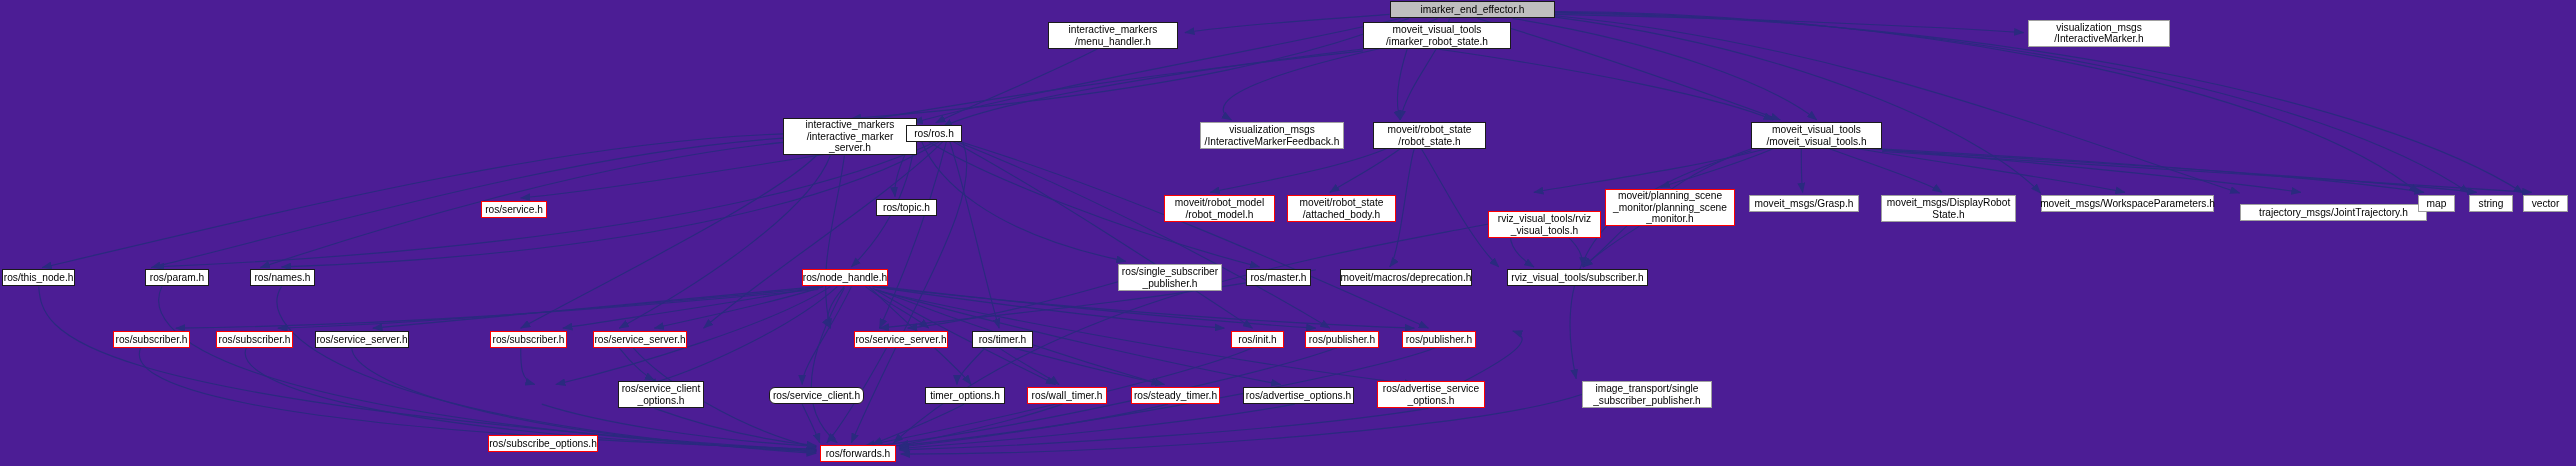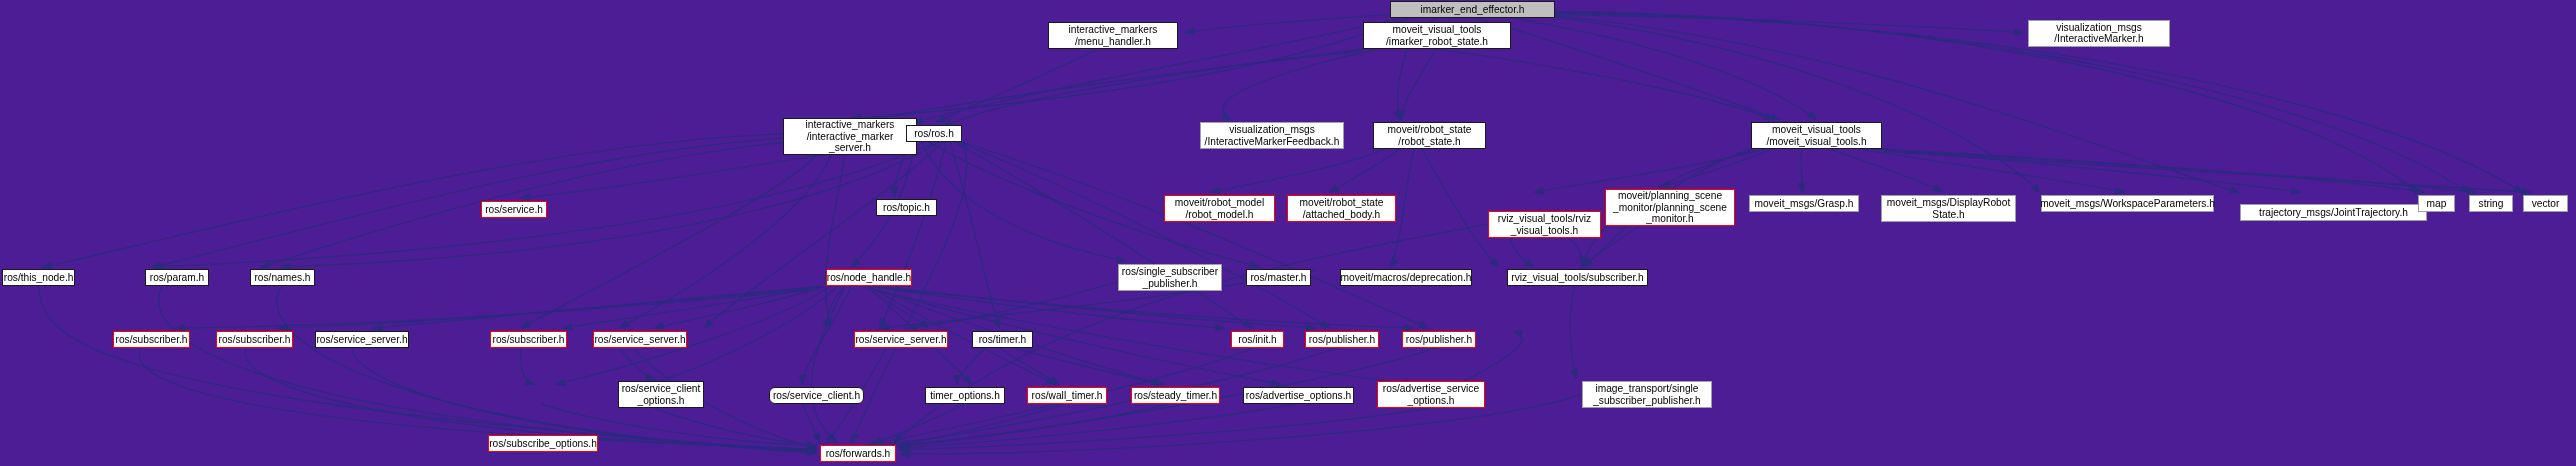--- a/index.html
+++ b/index.html
@@ -220,21 +220,21 @@
       <div class="node grey" style="left: 1881px; top: 195px; width: 135px; height: 27px;">moveit_msgs/DisplayRobot
 State.h</div>
       <div class="node grey" style="left: 2041px; top: 195px; width: 173px; height: 17px;">moveit_msgs/WorkspaceParameters.h</div>
       <div class="node grey" style="left: 2240px; top: 195px; width: 187px; height: 17px; margin-top: 9px;">trajectory_msgs/JointTrajectory.h</div>
       <div class="node grey" style="left: 2418px; top: 195px; width: 37px; height: 17px;">map</div>
       <div class="node grey" style="left: 2469px; top: 195px; width: 44px; height: 17px;">string</div>
       <div class="node grey" style="left: 2523px; top: 195px; width: 45px; height: 17px;">vector</div>
       <div class="node solid" style="left: 2.1px; top: 269px; width: 73px; height: 17px;">ros/this_node.h</div>
       <div class="node solid" style="left: 145px; top: 269px; width: 64px; height: 17px;">ros/param.h</div>
       <div class="node solid" style="left: 250px; top: 269px; width: 65px; height: 17px;">ros/names.h</div>
-      <div class="node red" style="left: 826px; top: 269px; width: 86px; height: 17px;">ros/node_handle.h</div>
+      <div class="node red" style="left: 802px; top: 269px; width: 86px; height: 17px;">ros/node_handle.h</div>
       <div class="node grey" style="left: 1118px; top: 264px; width: 104px; height: 27px;">ros/single_subscriber
 _publisher.h</div>
       <div class="node solid" style="left: 1246px; top: 269px; width: 65px; height: 17px;">ros/master.h</div>
       <div class="node solid" style="left: 1340px; top: 269px; width: 132px; height: 17px;">moveit/macros/deprecation.h</div>
       <div class="node solid" style="left: 1507px; top: 269px; width: 141px; height: 17px;">rviz_visual_tools/subscriber.h</div>
       <div class="node red" style="left: 113px; top: 331px; width: 77px; height: 17px;">ros/subscriber.h</div>
       <div class="node red" style="left: 216px; top: 331px; width: 77px; height: 17px;">ros/subscriber.h</div>
       <div class="node solid" style="left: 315px; top: 331px; width: 94px; height: 17px;">ros/service_server.h</div>
       <div class="node red" style="left: 490px; top: 331px; width: 77px; height: 17px;">ros/subscriber.h</div>
       <div class="node red" style="left: 593px; top: 331px; width: 94px; height: 17px;">ros/service_server.h</div>

